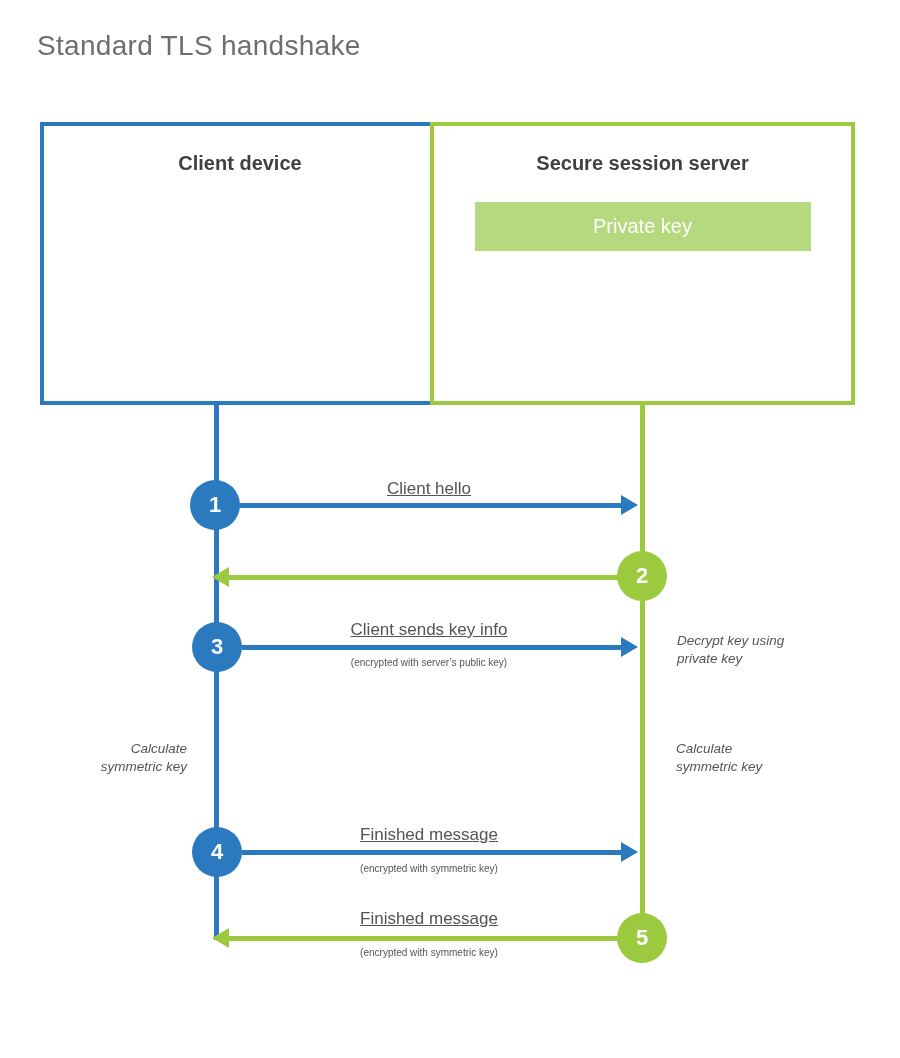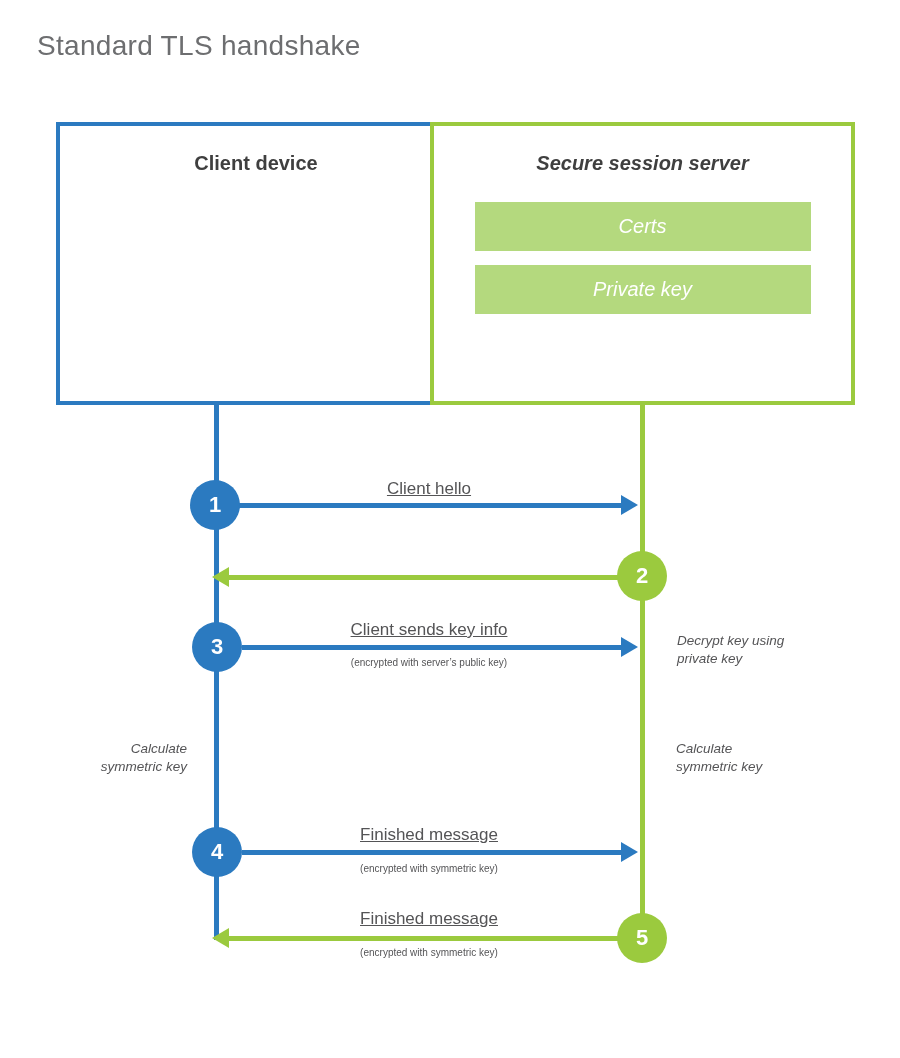--- a/index.html
+++ b/index.html
@@ -24,22 +24,22 @@
     position: absolute;
     left: 37px;
     top: 30px;
     font-size: 28px;
     font-weight: 300;
     letter-spacing: 0.3px;
     color: var(--title-gray);
   }
   
   .box { position: absolute; top: 122px; height: 283px; background: #fff; }
-  .client-box { left: 40px;  width: 400px; border: 4px solid var(--blue); margin-left: 16px; }
-  .server-box { left: 430px; width: 425px; border: 4px solid var(--green); font-style: italic; }
+  .client-box { left: 40px;  width: 400px; border: 4px solid var(--blue); }
+  .server-box { left: 430px; width: 425px; border: 4px solid var(--green); }
   .box-title {
     margin-top: 26px;
     text-align: center;
     font-size: 20px;
     font-weight: bold;
     color: var(--text-dark);
   }
   .client-app {
     position: absolute;
     left: 34px; top: 74px;
@@ -137,21 +137,20 @@
 
   <h1 class="page-title">Standard TLS handshake</h1>
 
   <div class="box client-box">
     <div class="box-title">Client device</div>
   </div>
 
   <div class="box server-box">
     <div class="box-title">Secure session server</div>
     <div class="server-bars">
-      <div class="server-bar">Certs</div>
       <div class="server-bar">Private key</div>
     </div>
   </div>
 
   <div class="vline vline-blue"></div>
   <div class="vline vline-green"></div>
 
   <div class="circle blue c1">1</div>
   <div class="circle green c2">2</div>
   <div class="circle blue c3">3</div>

